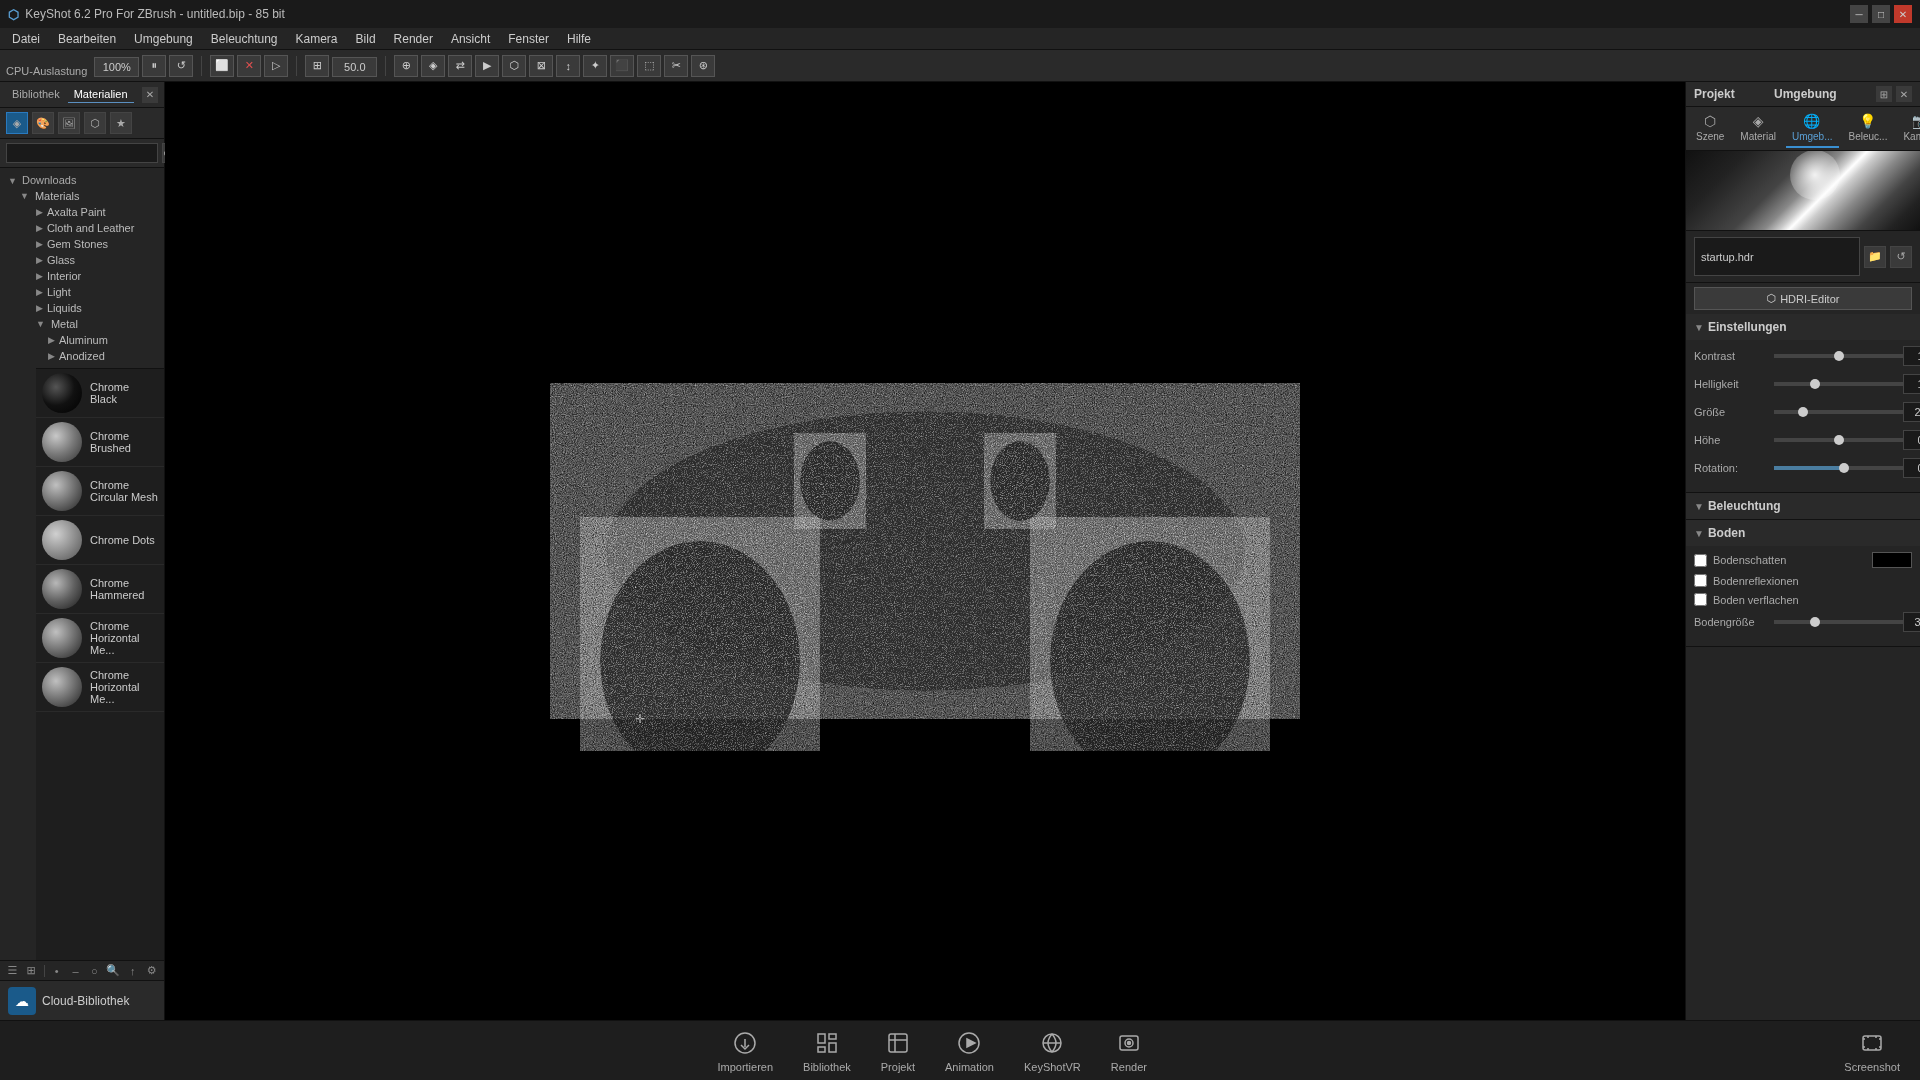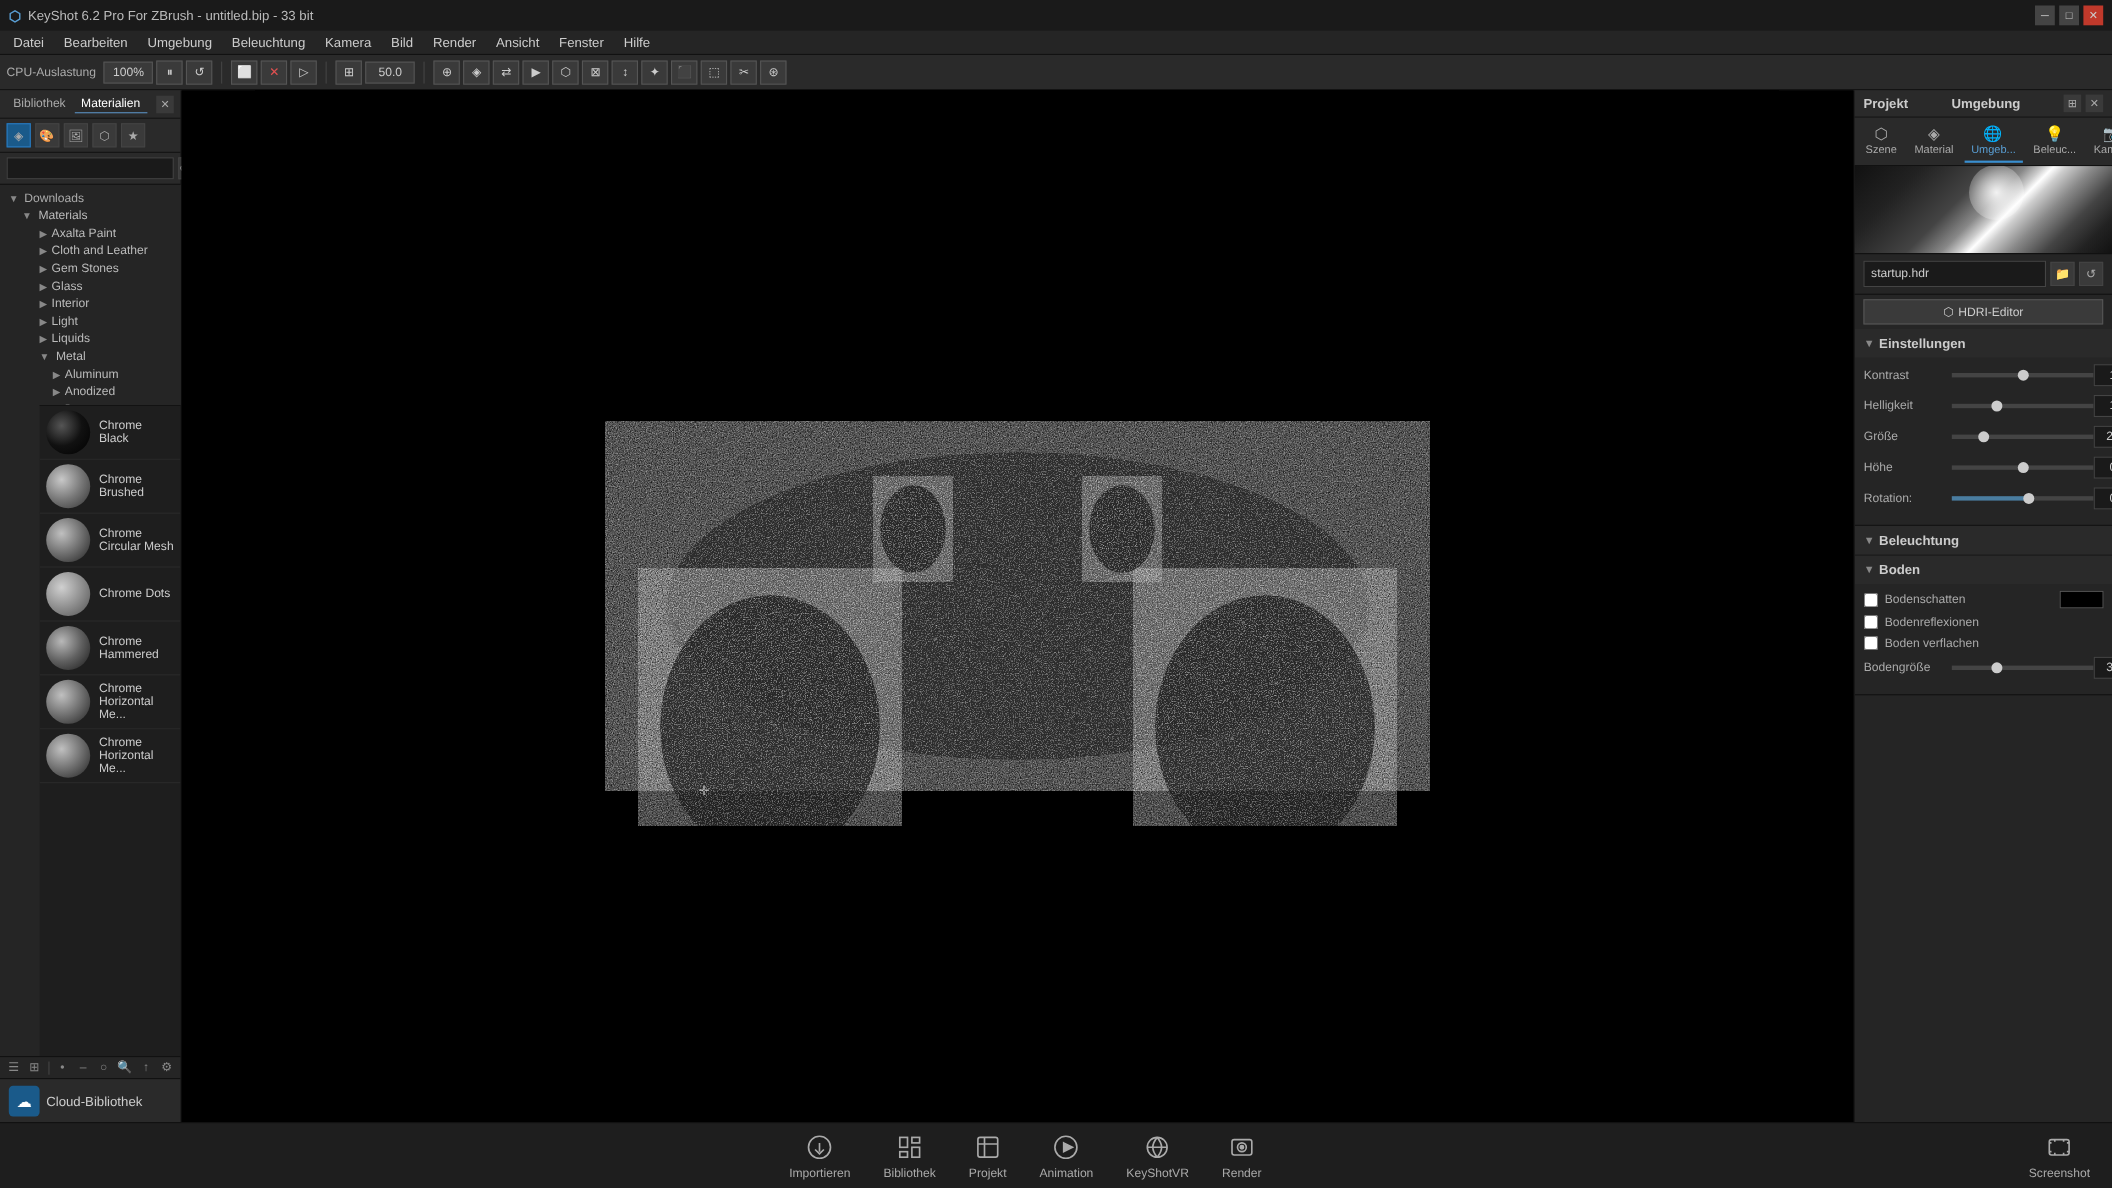--- a/index.html
+++ b/index.html
@@ -11,21 +11,21 @@
     #titlebar-title { font-size: 12px; color: #bbb; }
     #titlebar-controls { display: flex; gap: 4px; }
     .win-btn { width: 18px; height: 18px; background: #444; border: none; color: #ccc; font-size: 10px; cursor: pointer; display: flex; align-items: center; justify-content: center; }
 
     
     #menubar { background: #252525; height: 22px; display: flex; align-items: center; padding: 0 4px; gap: 2px; border-bottom: 1px solid #111; }
     .menu-item { padding: 2px 8px; color: #ccc; font-size: 12px; cursor: pointer; }
 
     
     #toolbar { background: #2a2a2a; height: 32px; display: flex; align-items: center; padding: 0 6px; gap: 4px; border-bottom: 1px solid #111; }
-    .toolbar-group { display: flex; align-items: center; gap: 3px; }
+    .toolbar-group { display: flex; align-items: flex-end; gap: 3px; }
     .toolbar-label { color: #aaa; font-size: 11px; margin-right: 4px; }
     .toolbar-input { background: #3a3a3a; border: 1px solid #555; color: #ccc; width: 45px; height: 20px; text-align: center; font-size: 11px; }
     .toolbar-sep { width: 1px; height: 20px; background: #444; margin: 0 4px; }
     .toolbar-btn { background: #3a3a3a; border: 1px solid #555; color: #ccc; width: 24px; height: 22px; display: flex; align-items: center; justify-content: center; cursor: pointer; font-size: 11px; }
 
     
     #main-content { display: flex; flex: 1; overflow: hidden; }
 
     
     #left-panel { width: 165px; background: #252525; display: flex; flex-direction: column; border-right: 1px solid #111; }
@@ -136,21 +136,21 @@
     ::-webkit-scrollbar { width: 6px; height: 6px; }
     ::-webkit-scrollbar-track { background: #1a1a1a; }
     ::-webkit-scrollbar-thumb { background: #444; border-radius: 3px; }
   </style>
 </head>
 <body>
 
 <div id="titlebar">
   <div id="titlebar-left">
     <span style="color:#5a9fd4;font-size:13px;font-weight:bold;">⬡</span>
-    <span id="titlebar-title">KeyShot 6.2 Pro For ZBrush - untitled.bip - 33 bit</span>
+    <span id="titlebar-title">KeyShot 6.2 Pro For ZBrush - untitled.bip - 85 bit</span>
   </div>
   <div id="titlebar-controls">
     <button class="win-btn">─</button>
     <button class="win-btn">□</button>
     <button class="win-btn" style="background:#c0392b;">✕</button>
   </div>
 </div>
 
 <div id="menubar">
   <span class="menu-item">Datei</span>
@@ -434,21 +434,21 @@
 
     </div>
 
     <div id="hdri-preview">
       <div id="hdri-img" style="position:relative;width:100%;height:100%;background:linear-gradient(135deg, #111 0%, #222 20%, #444 40%, #888 50%, #ccc 55%, #fff 58%, #ccc 62%, #888 70%, #444 80%, #222 90%, #111 100%);">
         <div id="hdri-highlight" style="width:50px;height:50px;background:radial-gradient(circle,rgba(255,255,255,0.9),transparent);position:absolute;top:30%;left:55%;transform:translate(-50%,-50%);border-radius:50%;"></div>
       </div>
     </div>
 
     <div id="hdri-selector">
-      <input id="hdri-filename" style="background: rgb(26, 26, 26); border: 1px solid rgb(68, 68, 68); color: rgb(204, 204, 204); flex: 1 1 0%; height: 24px; padding: 0px 6px; font-size: 11px;" value="startup.hdr">
+      <input id="hdri-filename" style="background: rgb(26, 26, 26); border: 1px solid rgb(68, 68, 68); color: rgb(204, 204, 204); flex: 1 1 0%; height: 39px; padding: 0px 6px; font-size: 11px;" value="startup.hdr">
       <div class="hdri-btn">📁</div>
       <div class="hdri-btn">↺</div>
     </div>
 
     <div id="hdri-editor-btn">
       <span>⬡</span>
       <span>HDRI-Editor</span>
     </div>
 
     <div style="flex:1;overflow-y:auto;">

